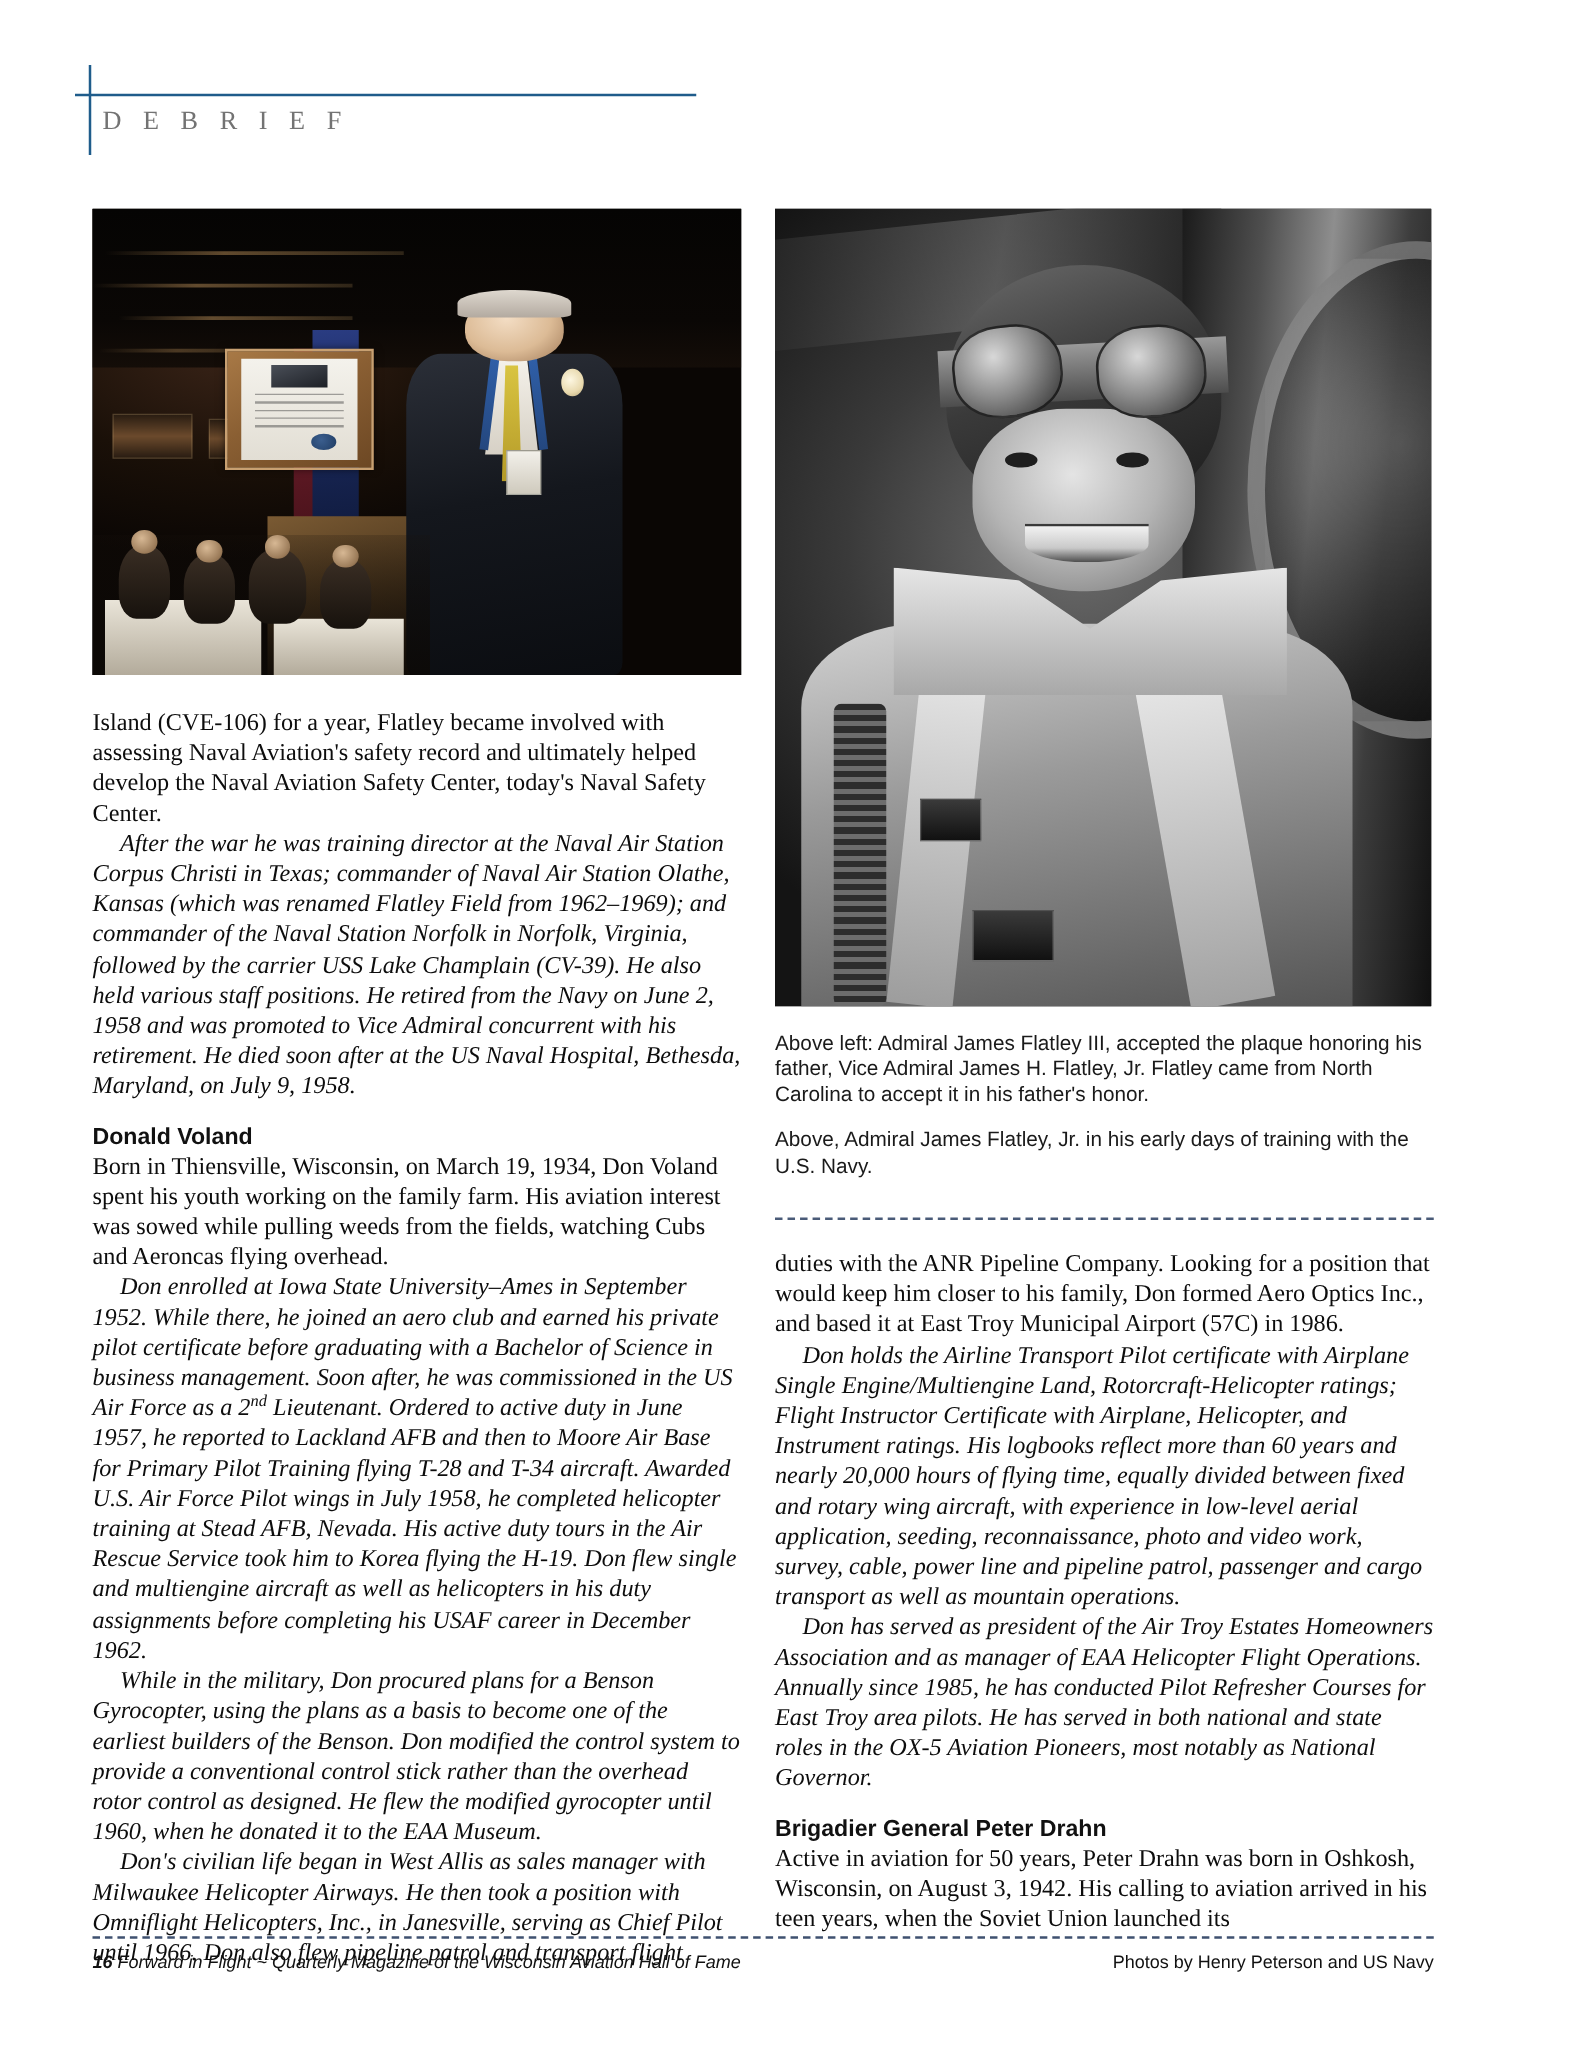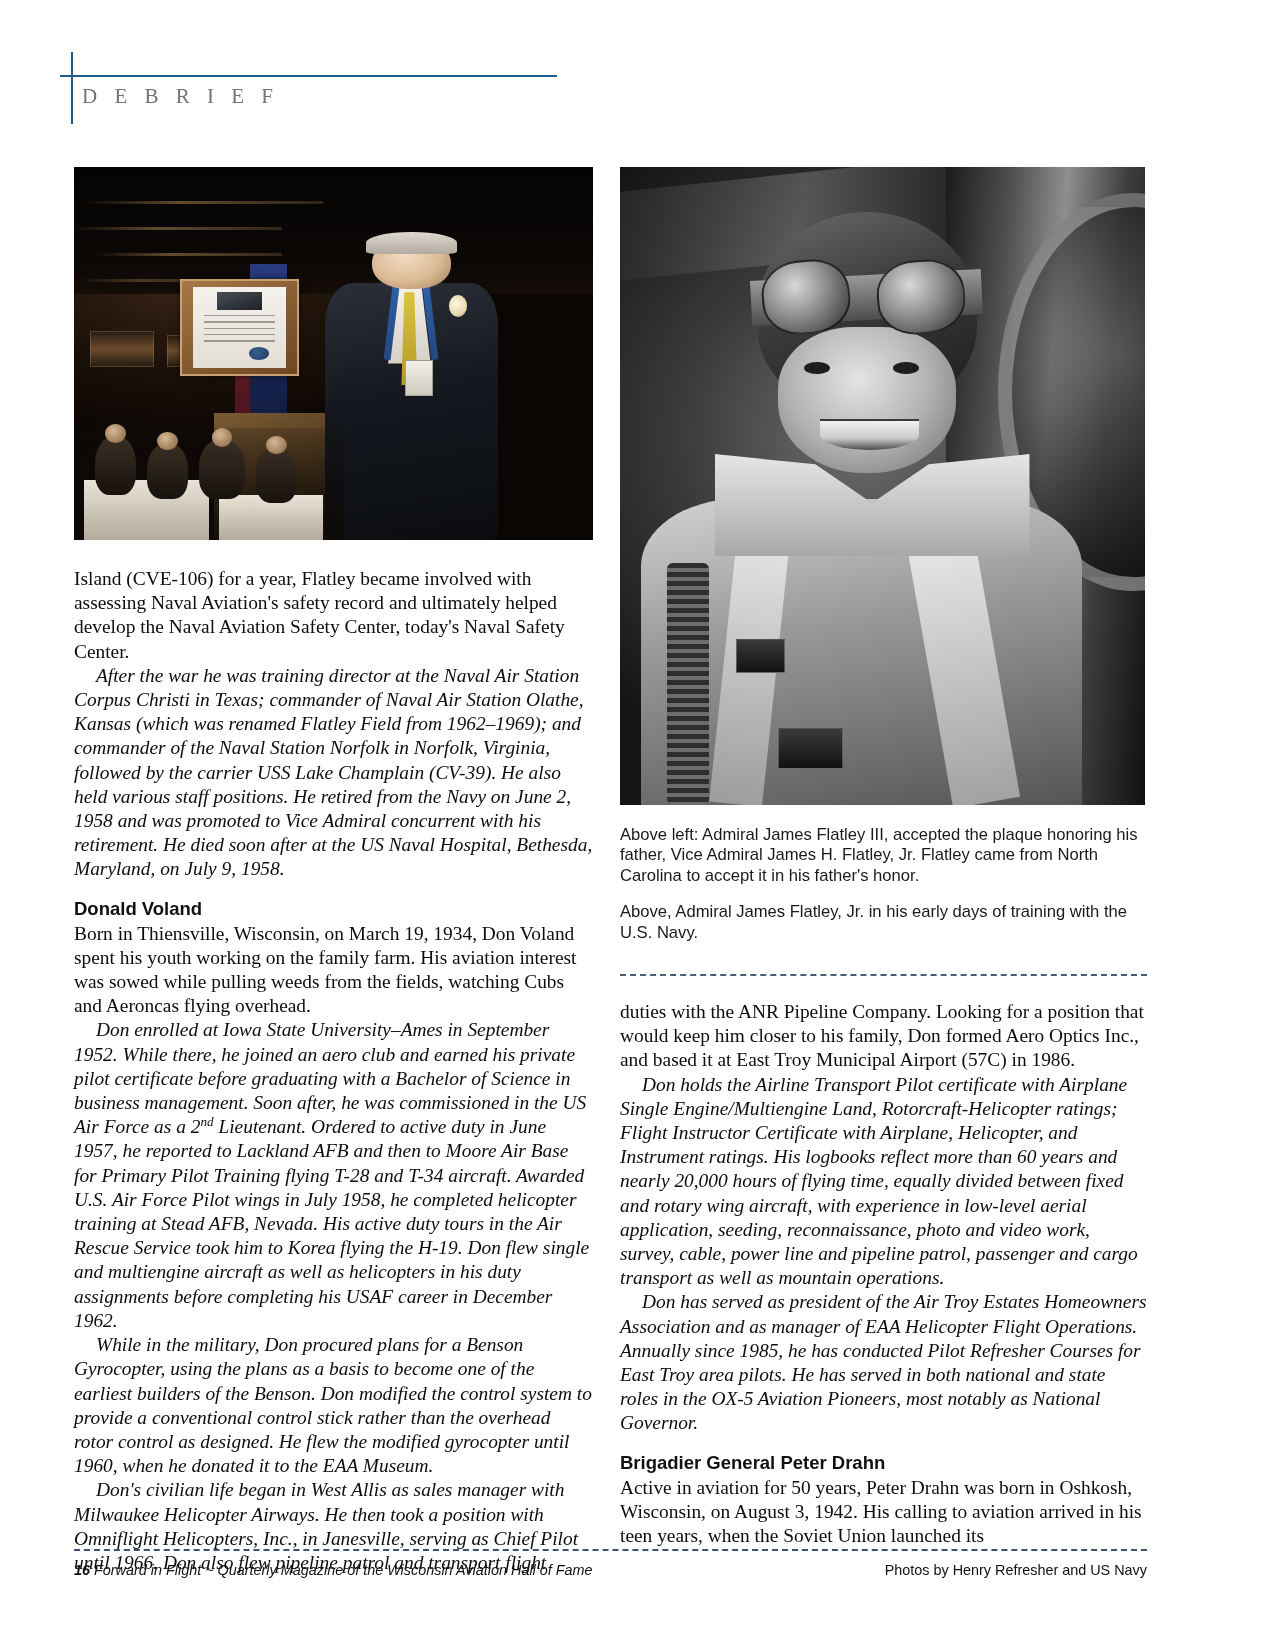--- a/index.html
+++ b/index.html
@@ -500,16 +500,16 @@
 
     <h2 class="subhead">Brigadier General Peter Drahn</h2>
     <p class="body-p">Active in aviation for 50 years, Peter Drahn was born in Oshkosh, Wisconsin, on August 3, 1942. His calling to aviation arrived in his teen years, when the Soviet Union launched its</p>
   </div>
 
   <div class="footer-rule"></div>
   <div class="footer">
     <div class="footer-left">
       <span class="footer-page">16</span><span>&nbsp;</span><span>Forward in Flight ~ Quarterly Magazine of the Wisconsin Aviation Hall of Fame</span>
     </div>
-    <div class="footer-right">Photos by Henry Refresher and US Navy</div>
+    <div class="footer-right">Photos by Henry Peterson and US Navy</div>
   </div>
 
 </div>
 
 </body></html>

